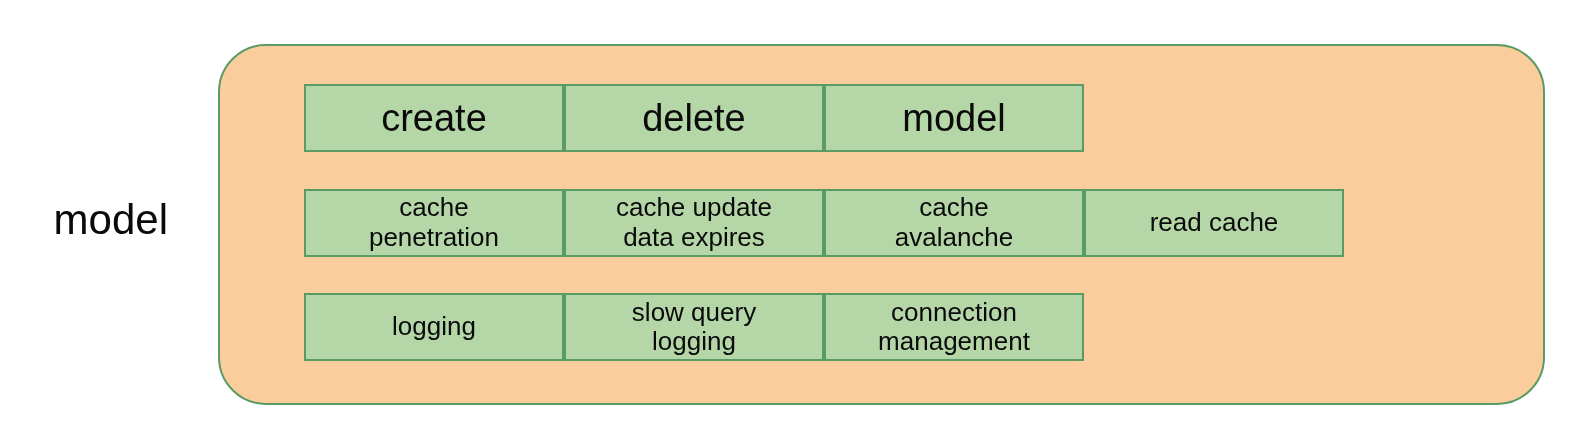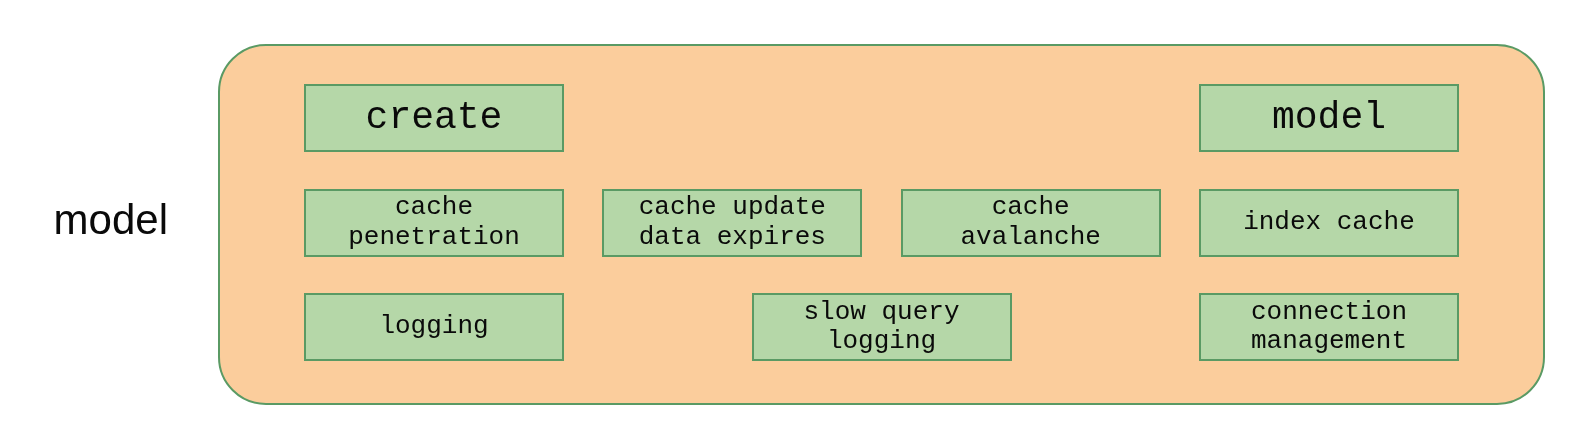--- a/index.html
+++ b/index.html
@@ -40,22 +40,20 @@
     background:var(--orange);
     border:2px solid var(--green-border);
     border-radius:48px;
     display:flex;
     flex-direction:column;
     justify-content:space-between;
     padding:38px 84px 42px 84px;
   }
   .grid-row{
     display:flex;
-    justify-content:space-between;
-    font-family:Liberation Mono, monospace;
   }
   .cell{
     width:260px;
     height:68px;
     background:var(--green-fill);
     border:2px solid var(--green-border);
     display:flex;
     align-items:center;
     justify-content:center;
     text-align:center;
@@ -73,31 +71,32 @@
 <body>
 
 <div class="canvas">
 
   <div class="model-label">model</div>
 
   <div class="container">
 
     <div class="grid-row header-row">
       <div class="cell">create</div>
+      <div class="cell">delete</div>
       <div class="cell">model</div>
     </div>
 
     <div class="grid-row">
       <div class="cell">cache
 penetration</div>
       <div class="cell">cache update
 data expires</div>
       <div class="cell">cache
 avalanche</div>
-      <div class="cell">index cache</div>
+      <div class="cell">read cache</div>
     </div>
 
     <div class="grid-row">
       <div class="cell">logging</div>
       <div class="cell">slow query
 logging</div>
       <div class="cell">connection
 management</div>
     </div>
 

